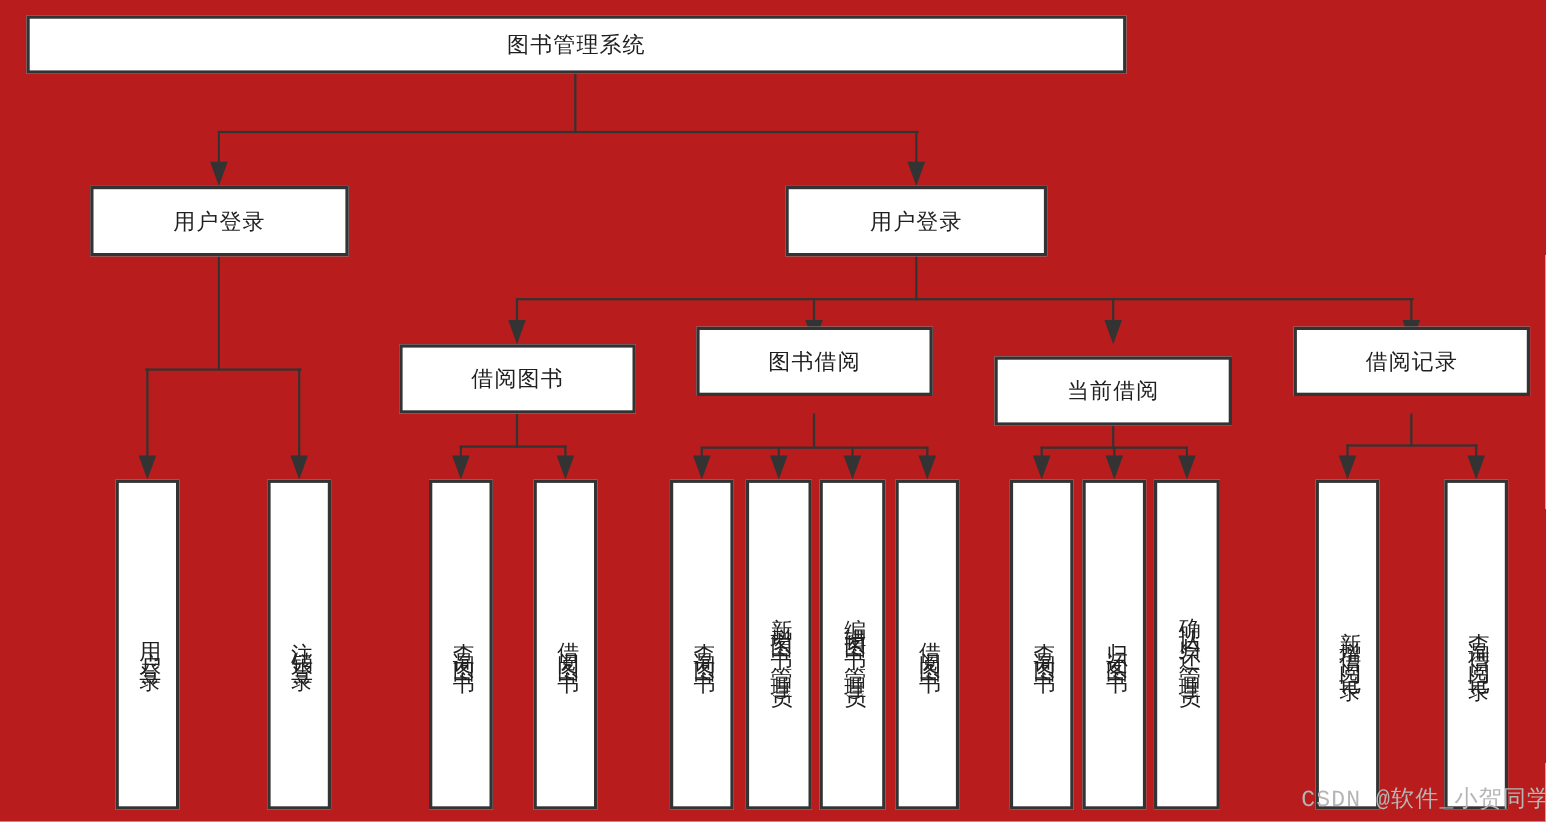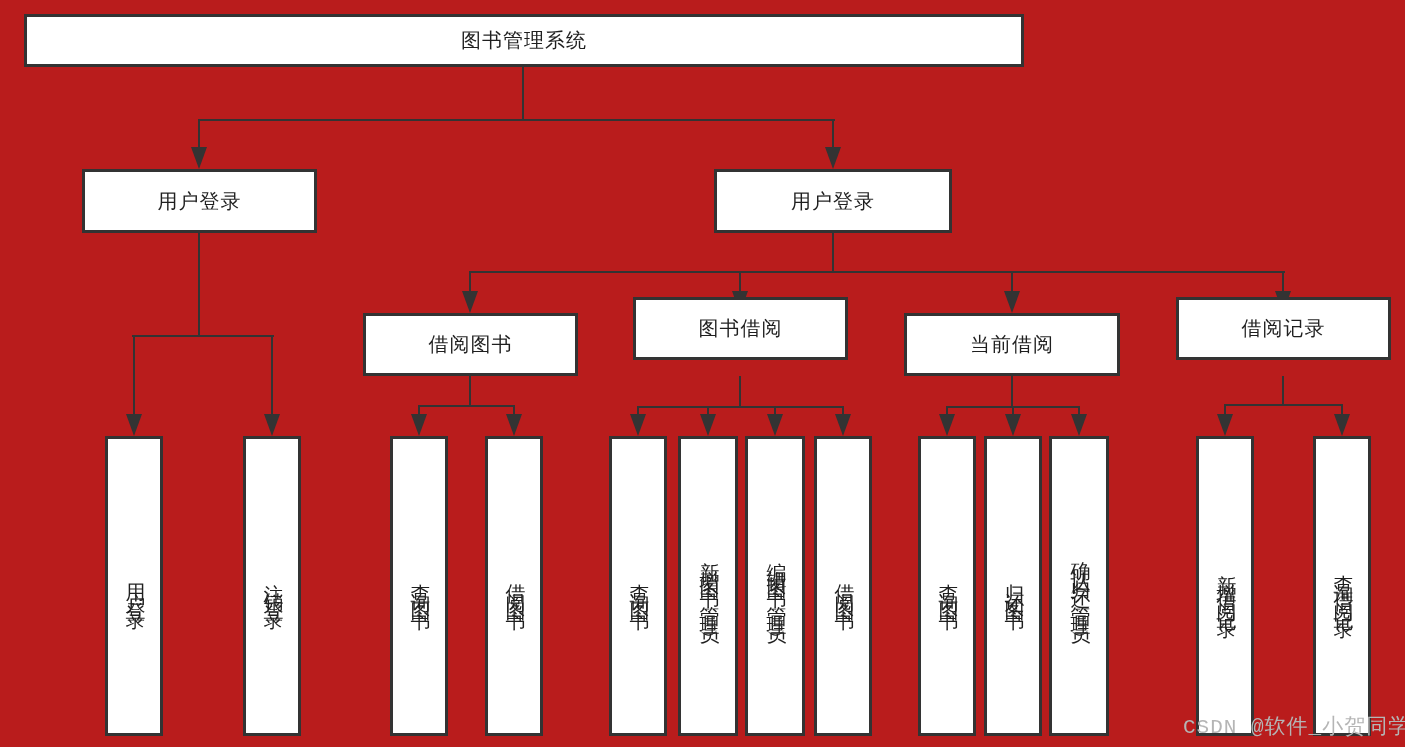--- a/index.html
+++ b/index.html
@@ -92,21 +92,21 @@
   <div class="ah" style="left:1004px;top:291px"></div>
   <div class="vl" style="left:1282px;top:271px;height:24px"></div>
   <div class="ah" style="left:1275px;top:291px"></div>
 
   <div class="box" style="left:363px;top:313px;width:215px;height:63px">
     <span>借阅图书</span>
   </div>
   <div class="box" style="left:633px;top:297px;width:215px;height:63px">
     <span>图书借阅</span>
   </div>
-  <div class="box" style="left:904px;top:313px;width:216px;height:63px">
+  <div class="box" style="left:904px;top:324px;width:216px;height:63px">
     <span>当前借阅</span>
   </div>
   <div class="box" style="left:1176px;top:297px;width:215px;height:63px">
     <span>借阅记录</span>
   </div>
 
   <div class="vl" style="left:469px;top:376px;height:31px"></div>
   <div class="hl" style="left:418px;top:405px;width:97px"></div>
   <div class="vl" style="left:418px;top:405px;height:13px"></div>
   <div class="ah" style="left:411px;top:414px"></div>

